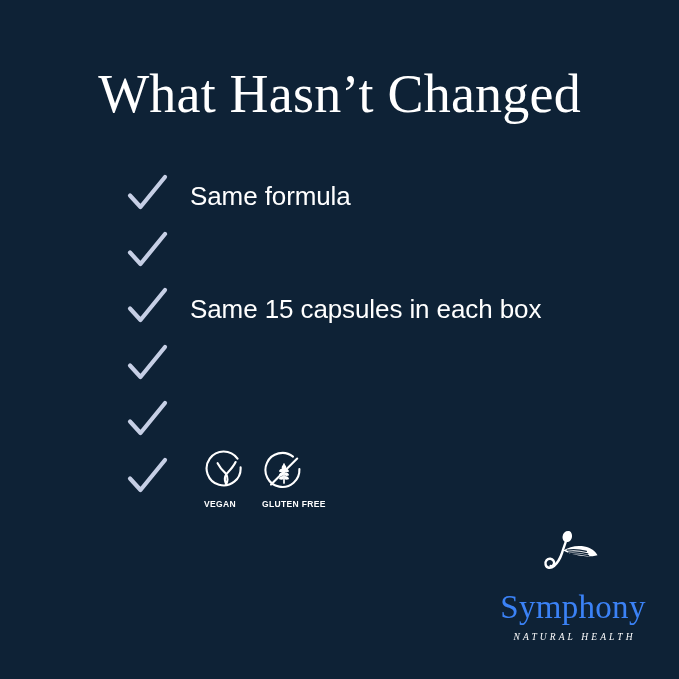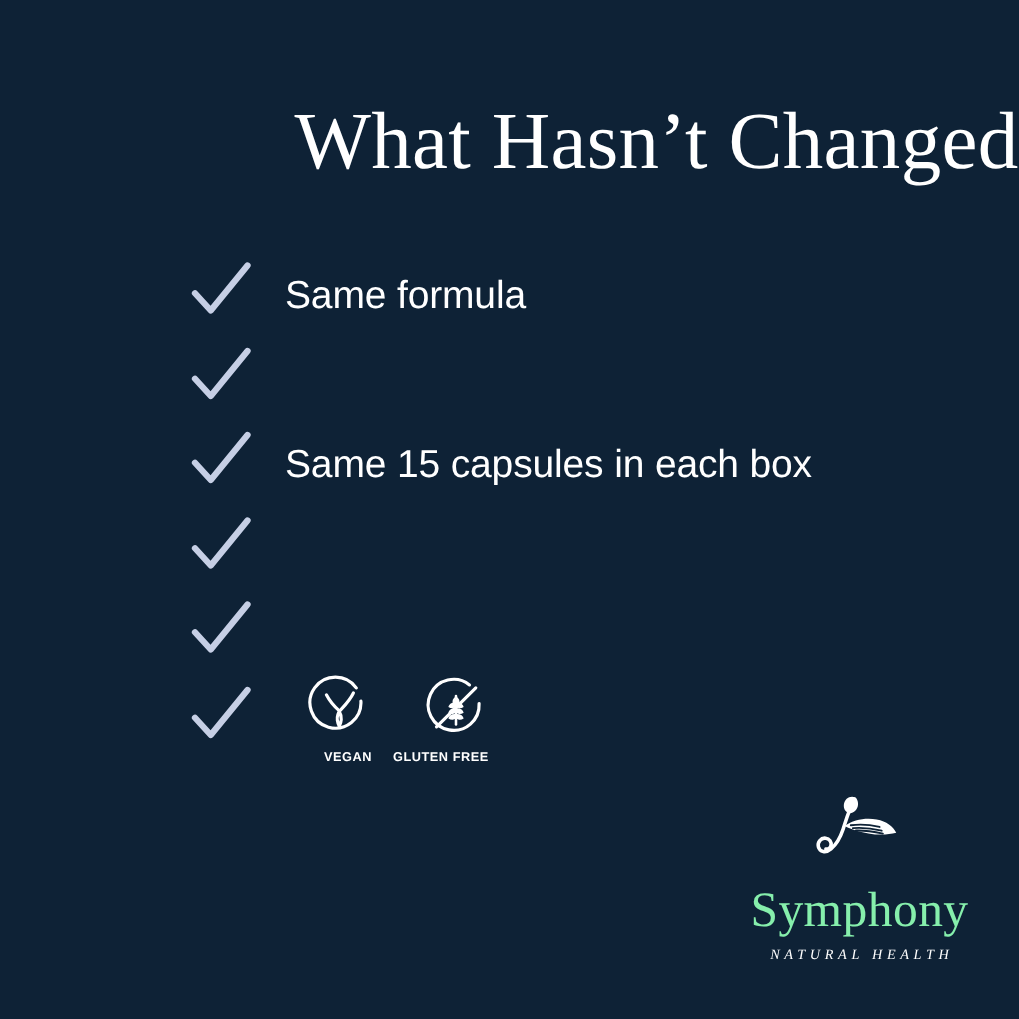--- a/index.html
+++ b/index.html
@@ -21,21 +21,21 @@
     background: #0e2236;
     box-sizing: border-box;
   }
 
   
   .title {
     position: absolute;
     left: 0;
     top: 62px;
     width: 679px;
-    text-align: right;
+    text-align: center;
     font-family: "Liberation Serif", "DejaVu Serif", serif;
     font-size: 54px;
     line-height: 64px;
     font-weight: 400;
     color: #ffffff;
     letter-spacing: 0.2px;
     white-space: nowrap;
   }
 
   
@@ -76,21 +76,21 @@
 
   
   .badges {
     display: flex;
     align-items: flex-start;
     margin-left: 14px;
   }
   .badge {
     display: flex;
     flex-direction: column;
-    align-items: flex-end;
+    align-items: flex-start;
     margin-right: 14px;
   }
   .badge:last-child { margin-right: 0; }
   .badge-mark {
     height: 46px;
     display: flex;
     align-items: center;
     justify-content: center;
   }
   .badge-mark svg { display: block; }
@@ -122,21 +122,21 @@
     align-items: flex-end;
     justify-content: center;
   }
   .brand-mark svg { display: block; }
   .brand-name {
     margin-top: 2px;
     font-family: "Liberation Serif", "DejaVu Serif", serif;
     font-size: 33px;
     line-height: 36px;
     font-weight: 400;
-    color: #86efac;
+    color: #3b82f6;
     letter-spacing: 0.3px;
     white-space: nowrap;
   }
   .brand-tagline {
     margin-top: 6px;
     font-family: "Liberation Serif", "DejaVu Serif", serif;
     font-size: 9.5px;
     line-height: 12px;
     font-weight: 400;
     color: #ffffff;

